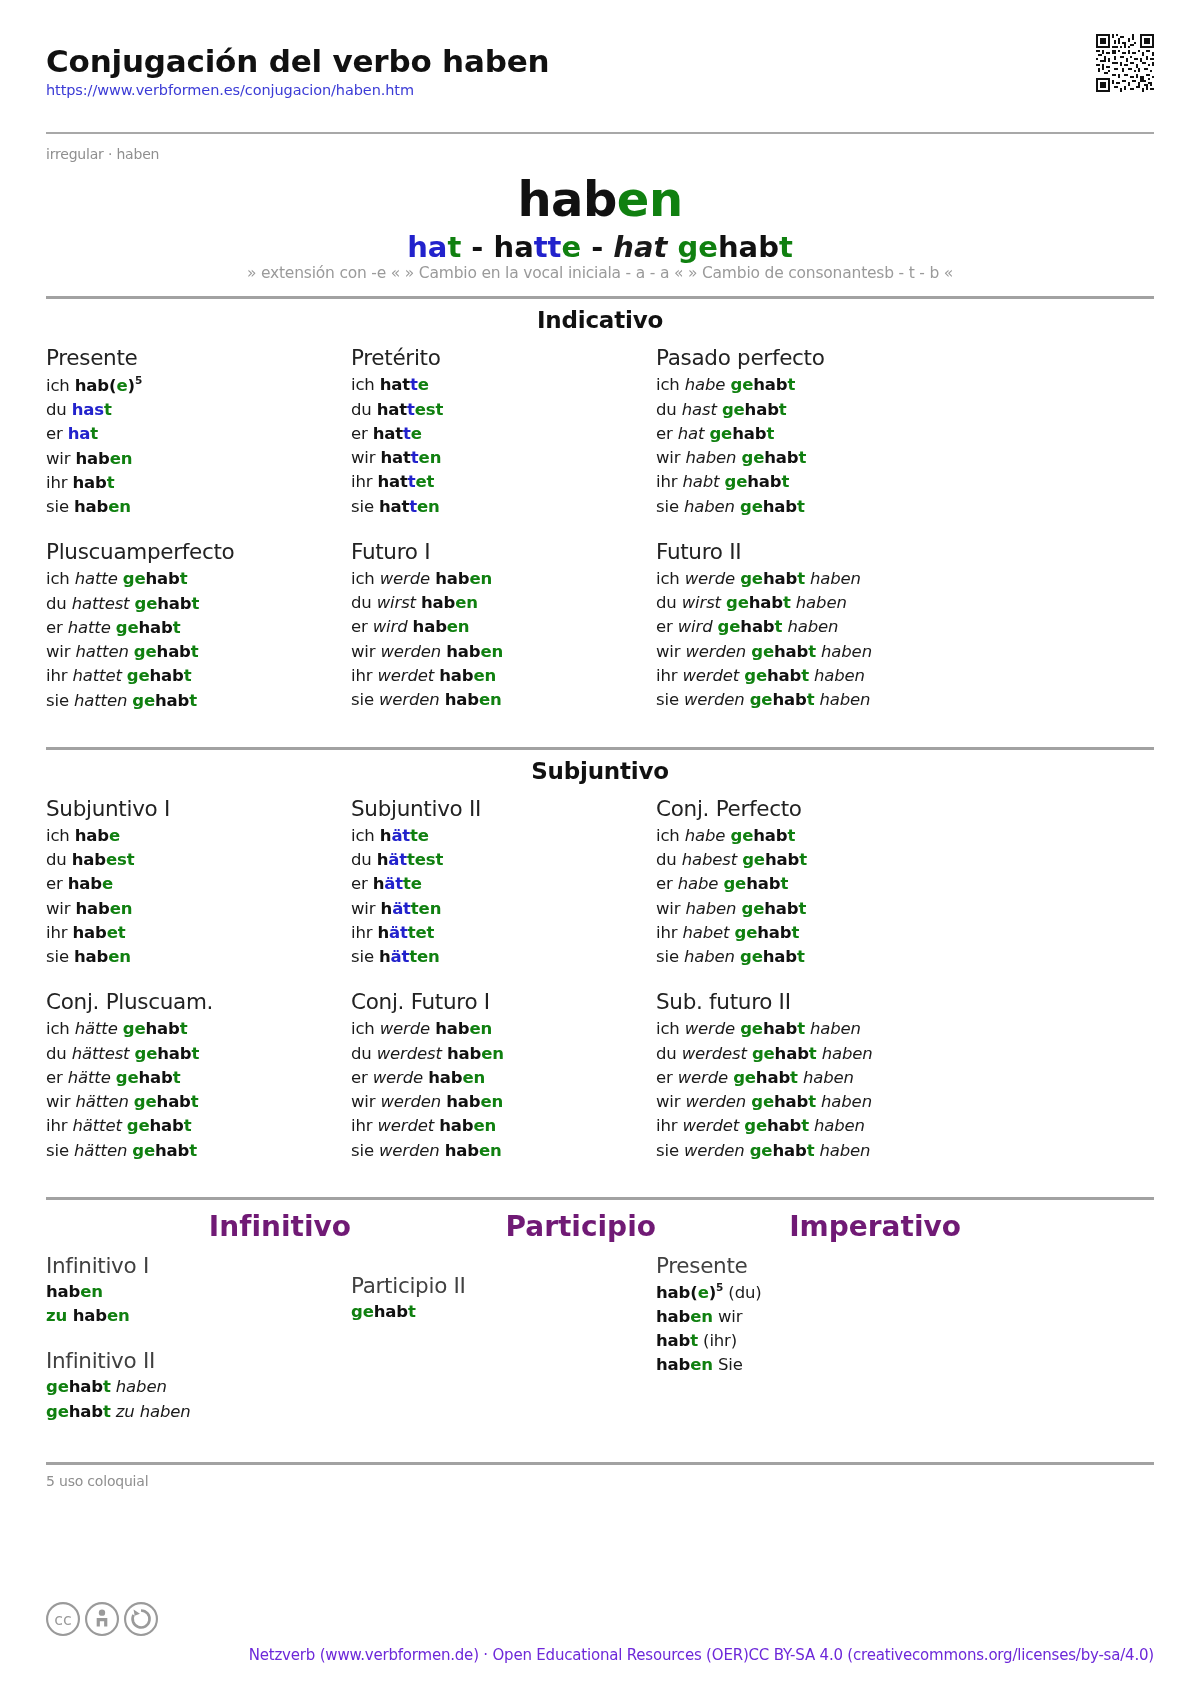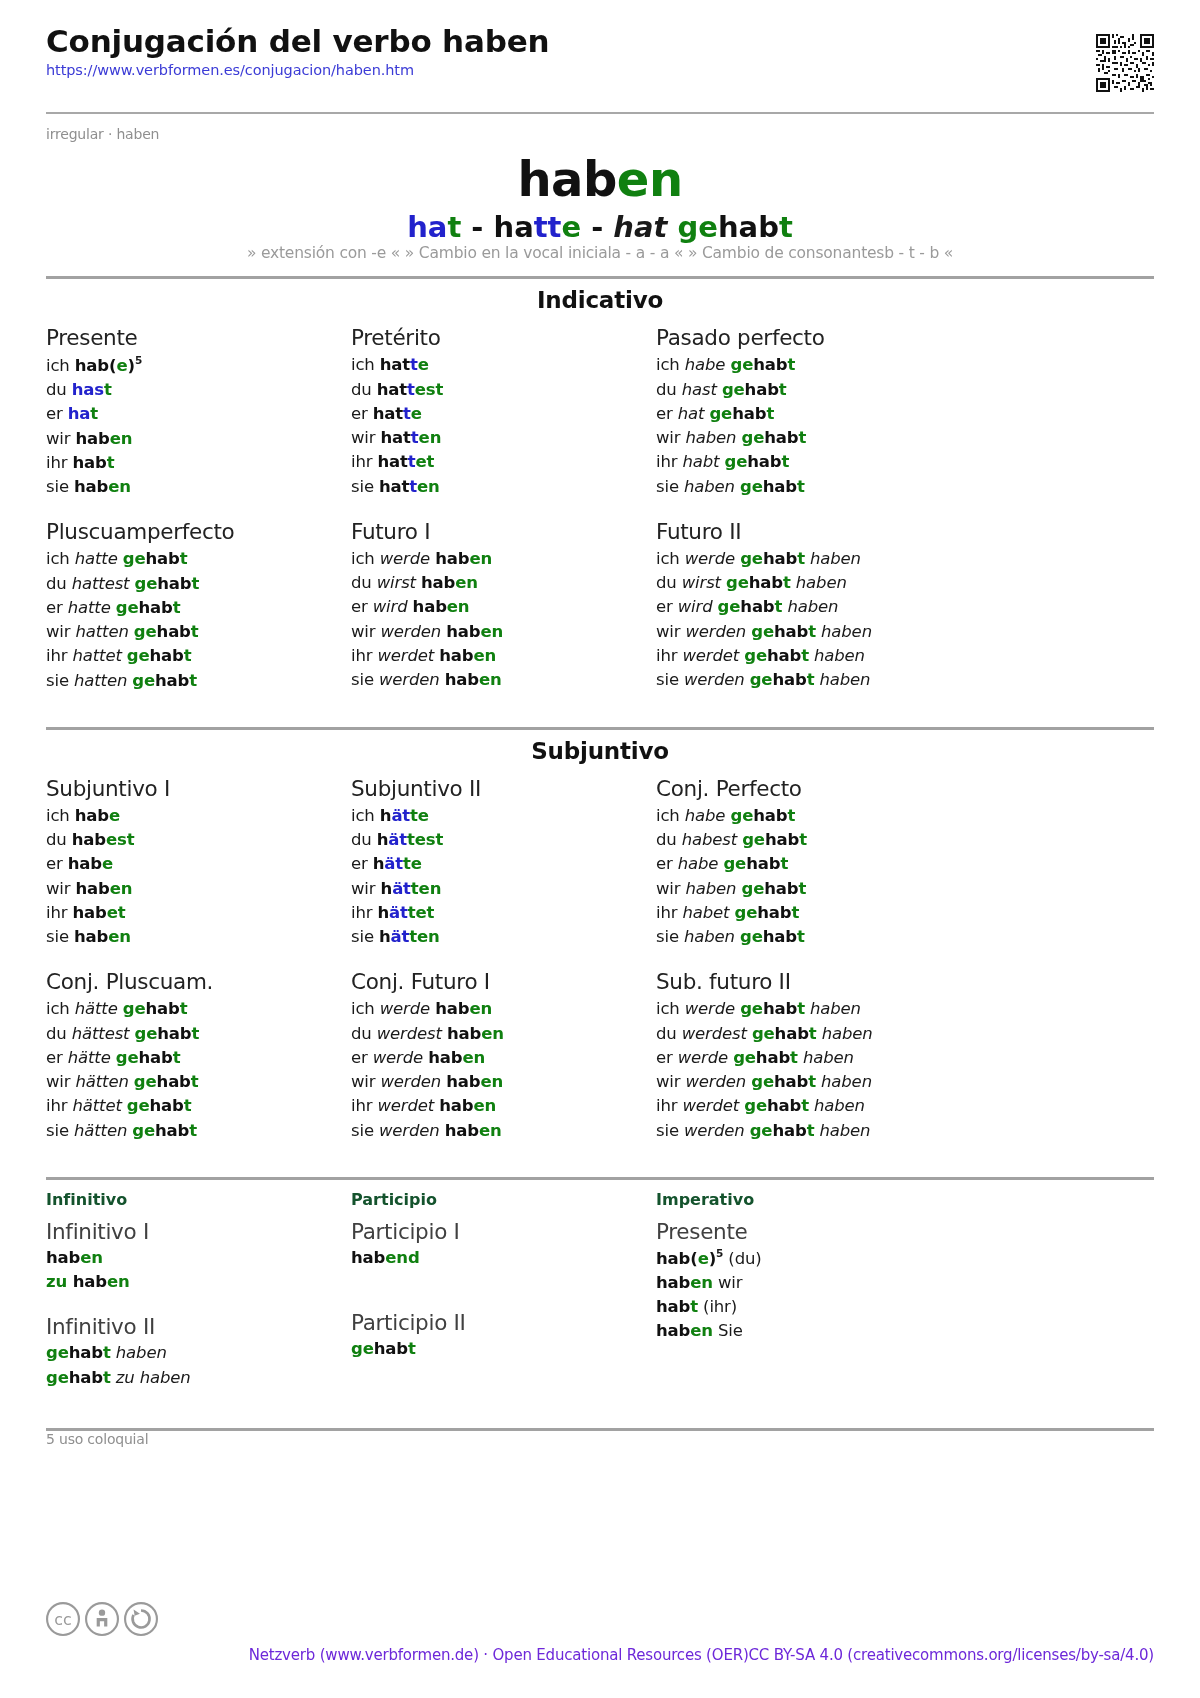--- a/index.html
+++ b/index.html
@@ -19,21 +19,21 @@
     position: relative;
     width: 1200px;
     height: 1698px;
     box-sizing: border-box;
     padding: 0 46px;
   }
 
   
   .header {
     position: relative;
-    padding-top: 24px;
+    padding-top: 44px;
     height: 78px;
   }
   .doc-title {
     font-size: 31px;
     font-weight: bold;
     letter-spacing: -0.2px;
     color: #111111;
     line-height: 1.1;
     margin: 0;
   }
@@ -131,39 +131,39 @@
   .bl   { color: #2222cc; font-weight: bold; }
   .k    { color: #111111; font-weight: bold; }
   .plain{ color: #1a1a1a; }
   .sup  { font-size: 10.5px; vertical-align: super; font-weight: bold; }
   .paren{ font-weight: bold; color:#111; }
 
   
   .tri { display: flex; margin-top: 10px; }
   .tri .col { width: 305px; flex: 0 0 305px; }
   .tri-head {
-    text-align: left;
-    font-size: 16px;
+    text-align: right;
+    font-size: 28px;
     font-weight: bold;
     margin-bottom: 10px;
-    color: #14532d;
+    color: #701a75;
   }
   .sub-name {
     font-size: 21.5px;
     color: #404040;
     margin-bottom: 2px;
     letter-spacing: -0.3px;
   }
   .gap { height: 20px; }
 
   
   .footnote {
     font-size: 14px;
     color: #8f8f8f;
-    margin-top: 0;
+    margin-top: 8px;
     letter-spacing: -0.2px;
   }
   .footer {
     position: absolute;
     left: 46px;
     right: 46px;
     bottom: 34px;
   }
   .cc-icons {
     text-align: left;
@@ -476,26 +476,20 @@
       <div class="tense">
         <div class="sub-name">Infinitivo II</div>
         <div class="rows">
             <div class="form-row"><span class="g">ge</span><span class="k">hab</span><span class="g">t</span><span class="aux"> haben</span></div>
             <div class="form-row"><span class="g">ge</span><span class="k">hab</span><span class="g">t</span><span class="aux"> zu haben</span></div>
           </div>
       </div>
     </div>
     <div class="col">
       <div class="tri-head">Participio</div>
-      <div class="tense">
-        <div class="sub-name">Participio I</div>
-        <div class="rows">
-            <div class="form-row"><span class="k">hab</span><span class="g">end</span></div>
-          </div>
-      </div>
       <div class="gap"></div>
       <div class="tense">
         <div class="sub-name">Participio II</div>
         <div class="rows">
             <div class="form-row"><span class="g">ge</span><span class="k">hab</span><span class="g">t</span></div>
           </div>
       </div>
     </div>
     <div class="col">
       <div class="tri-head">Imperativo</div>

